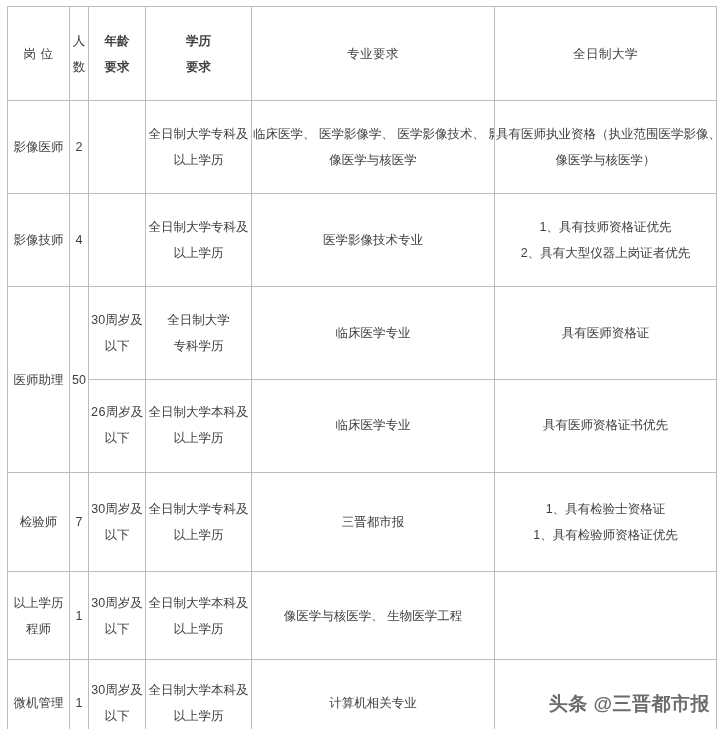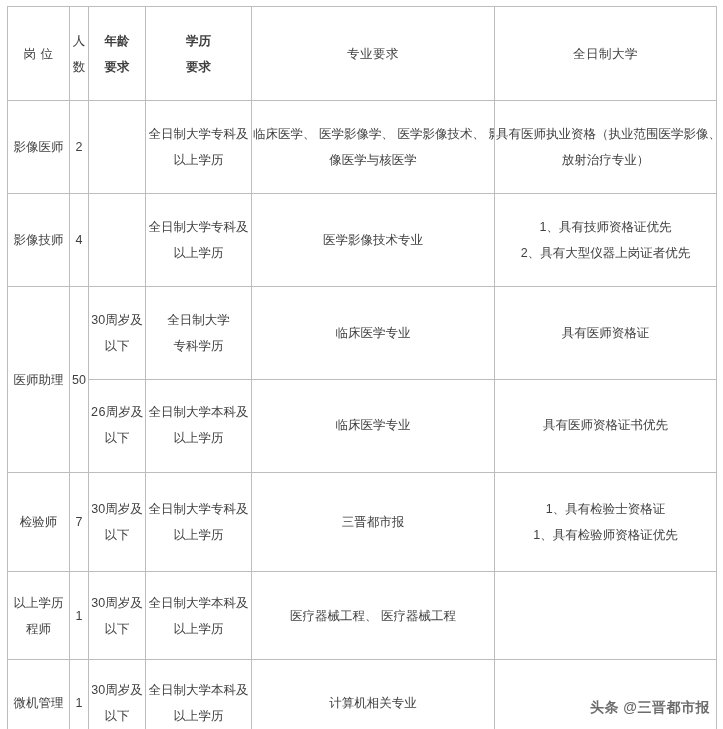--- a/index.html
+++ b/index.html
@@ -86,21 +86,21 @@
   tr.r5 td { height: 83px; }
   tr.r6 td { height: 82px; }
 
   .two-line .ln { display: block; }
 
   
   .watermark {
     position: absolute;
     right: 13px;
     bottom: 12px;
-    font-size: 14px;
+    font-size: 19px;
     font-weight: bold;
     color: #585858;
     letter-spacing: 0.5px;
     opacity: 0.88;
     white-space: nowrap;
     font-family: "Liberation Sans", "DejaVu Sans", sans-serif;
   }
 </style>
 </head>
 <body>
@@ -149,21 +149,21 @@
         <td class="edu two-line">
           <span class="ln">全日制大学专科及</span>
           <span class="ln">以上学历</span>
         </td>
         <td class="major two-line">
           <span class="ln">临床医学、 医学影像学、 医学影像技术、 影</span>
           <span class="ln">像医学与核医学</span>
         </td>
         <td class="other two-line">
           <span class="ln">具有医师执业资格（执业范围医学影像、</span>
-          <span class="ln">放射治疗专业）</span>
+          <span class="ln">像医学与核医学）</span>
         </td>
       </tr>
 
       <tr class="r2">
         <td class="post">影像技师</td>
         <td class="count">4</td>
         <td class="age"></td>
         <td class="edu two-line">
           <span class="ln">全日制大学专科及</span>
           <span class="ln">以上学历</span>
@@ -228,21 +228,21 @@
         </td>
         <td class="count">1</td>
         <td class="age two-line">
           <span class="ln">30周岁及</span>
           <span class="ln">以下</span>
         </td>
         <td class="edu two-line">
           <span class="ln">全日制大学本科及</span>
           <span class="ln">以上学历</span>
         </td>
-        <td class="major">医疗器械工程、 医疗器械工程</td>
+        <td class="major">像医学与核医学、 生物医学工程</td>
         <td class="other"></td>
       </tr>
 
       <tr class="r6">
         <td class="post">微机管理</td>
         <td class="count">1</td>
         <td class="age two-line">
           <span class="ln">30周岁及</span>
           <span class="ln">以下</span>
         </td>

